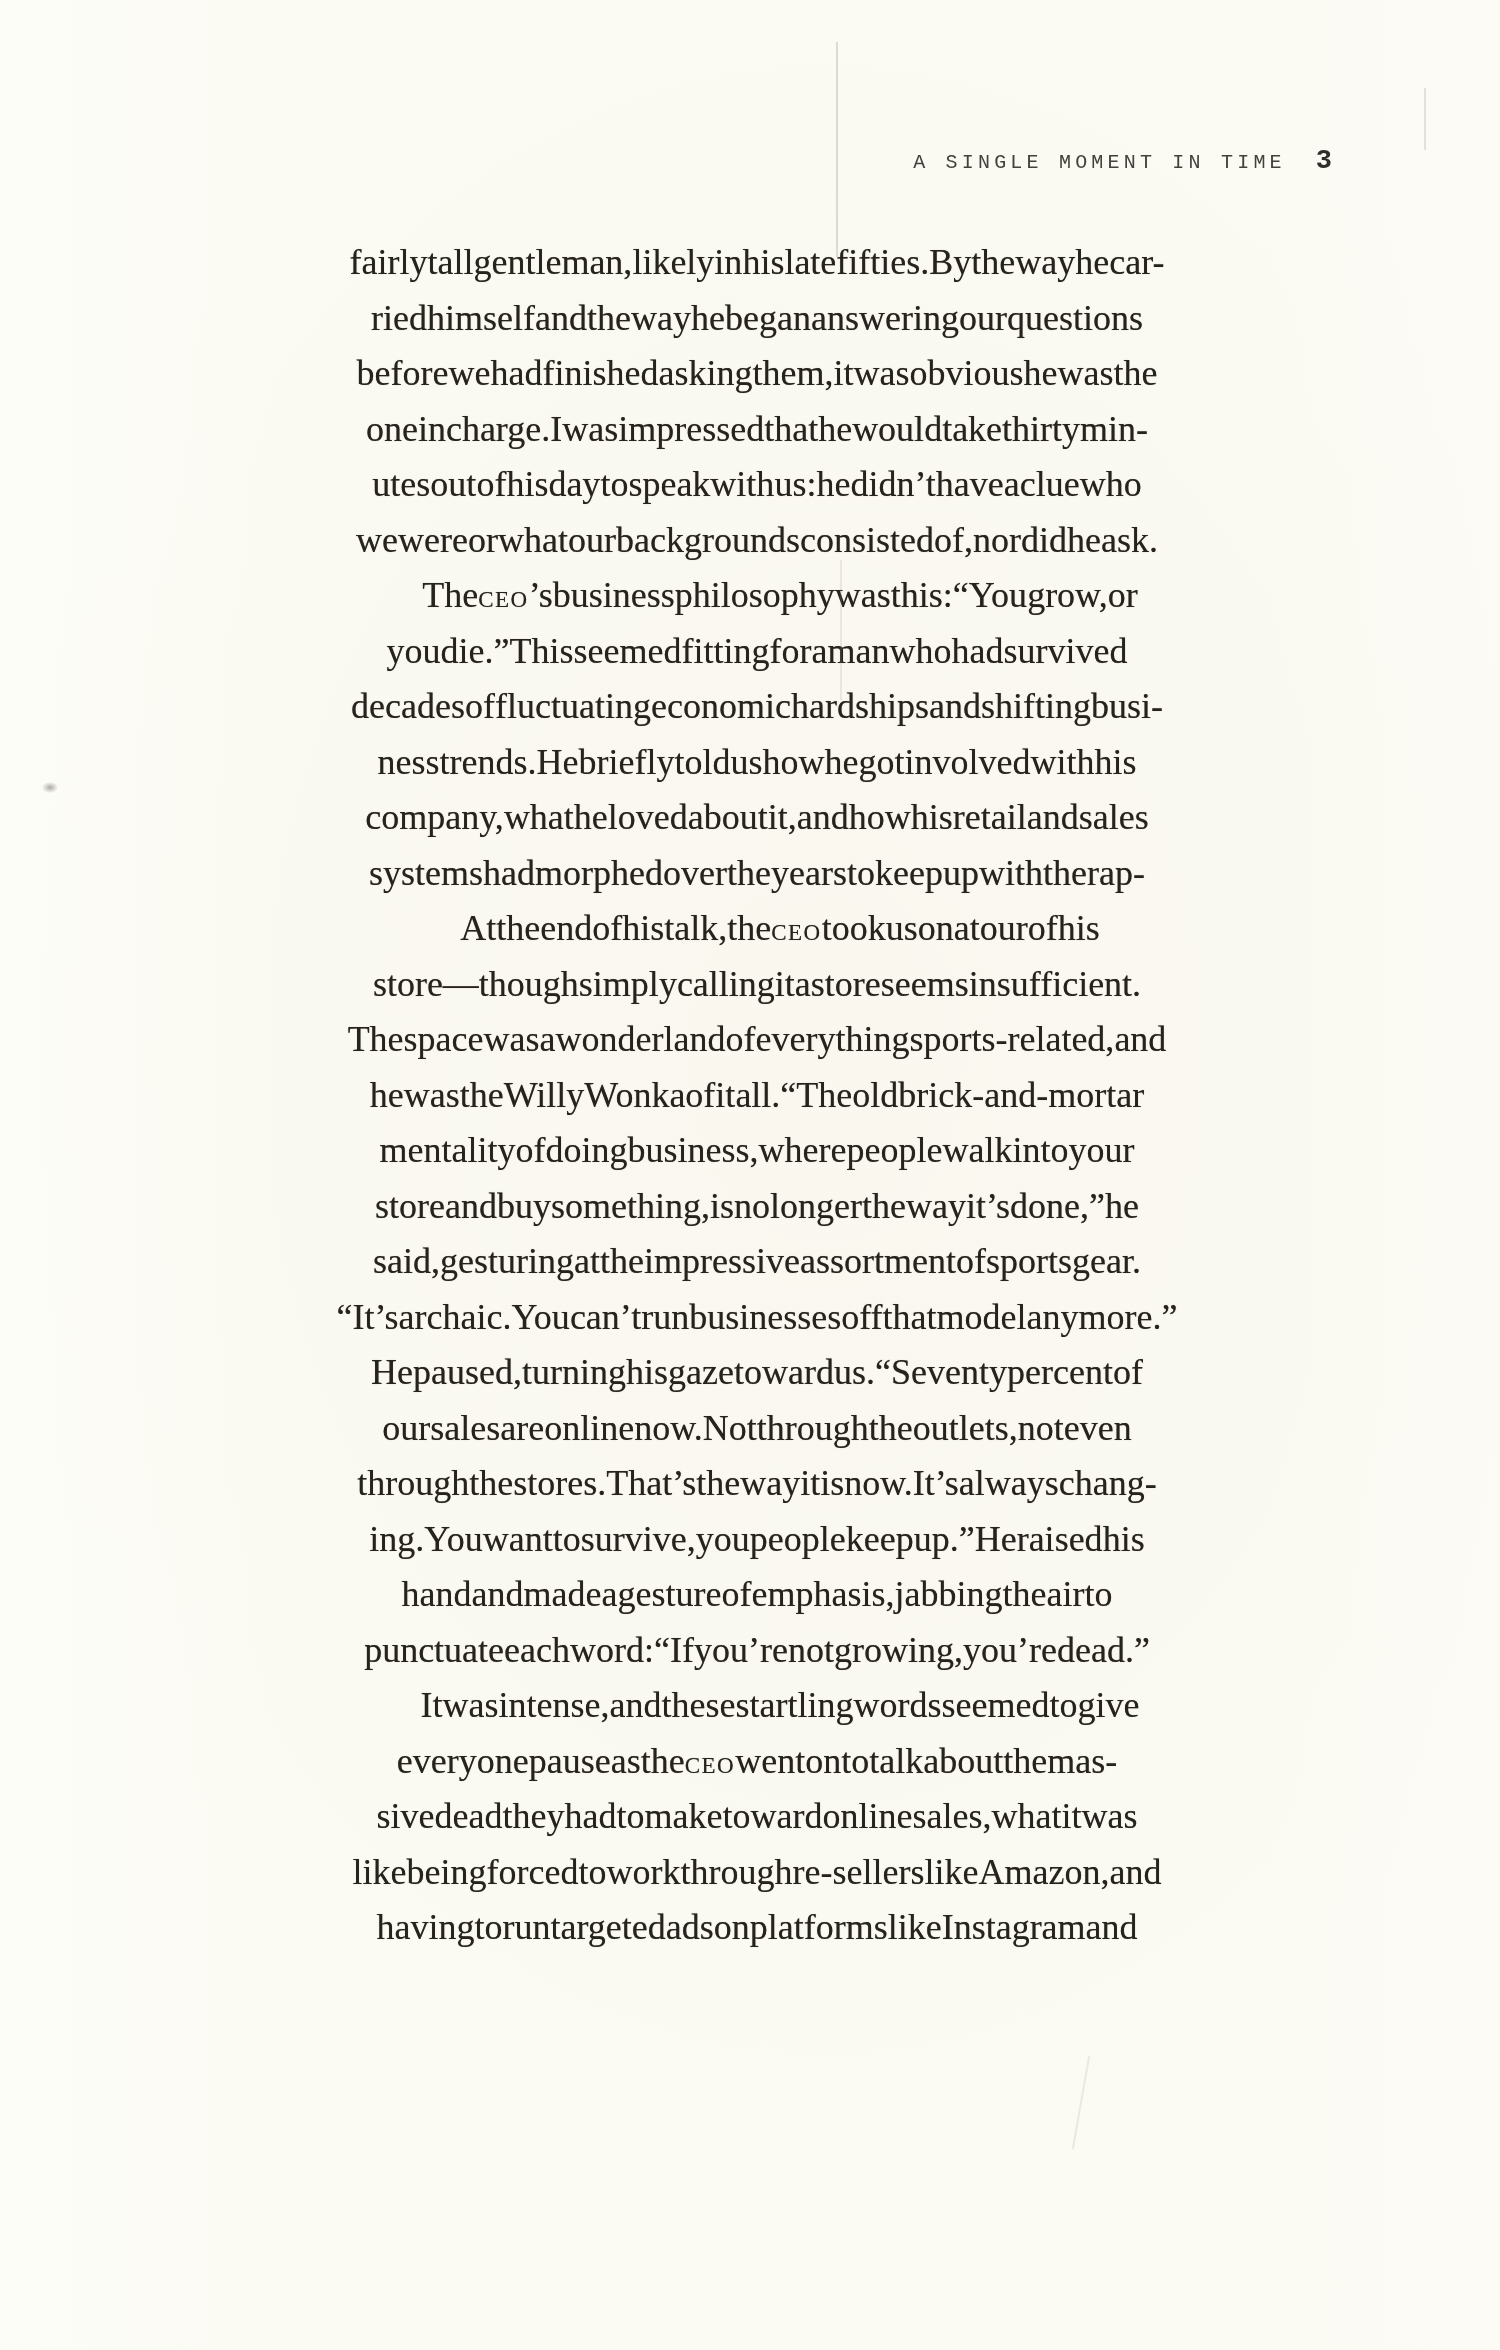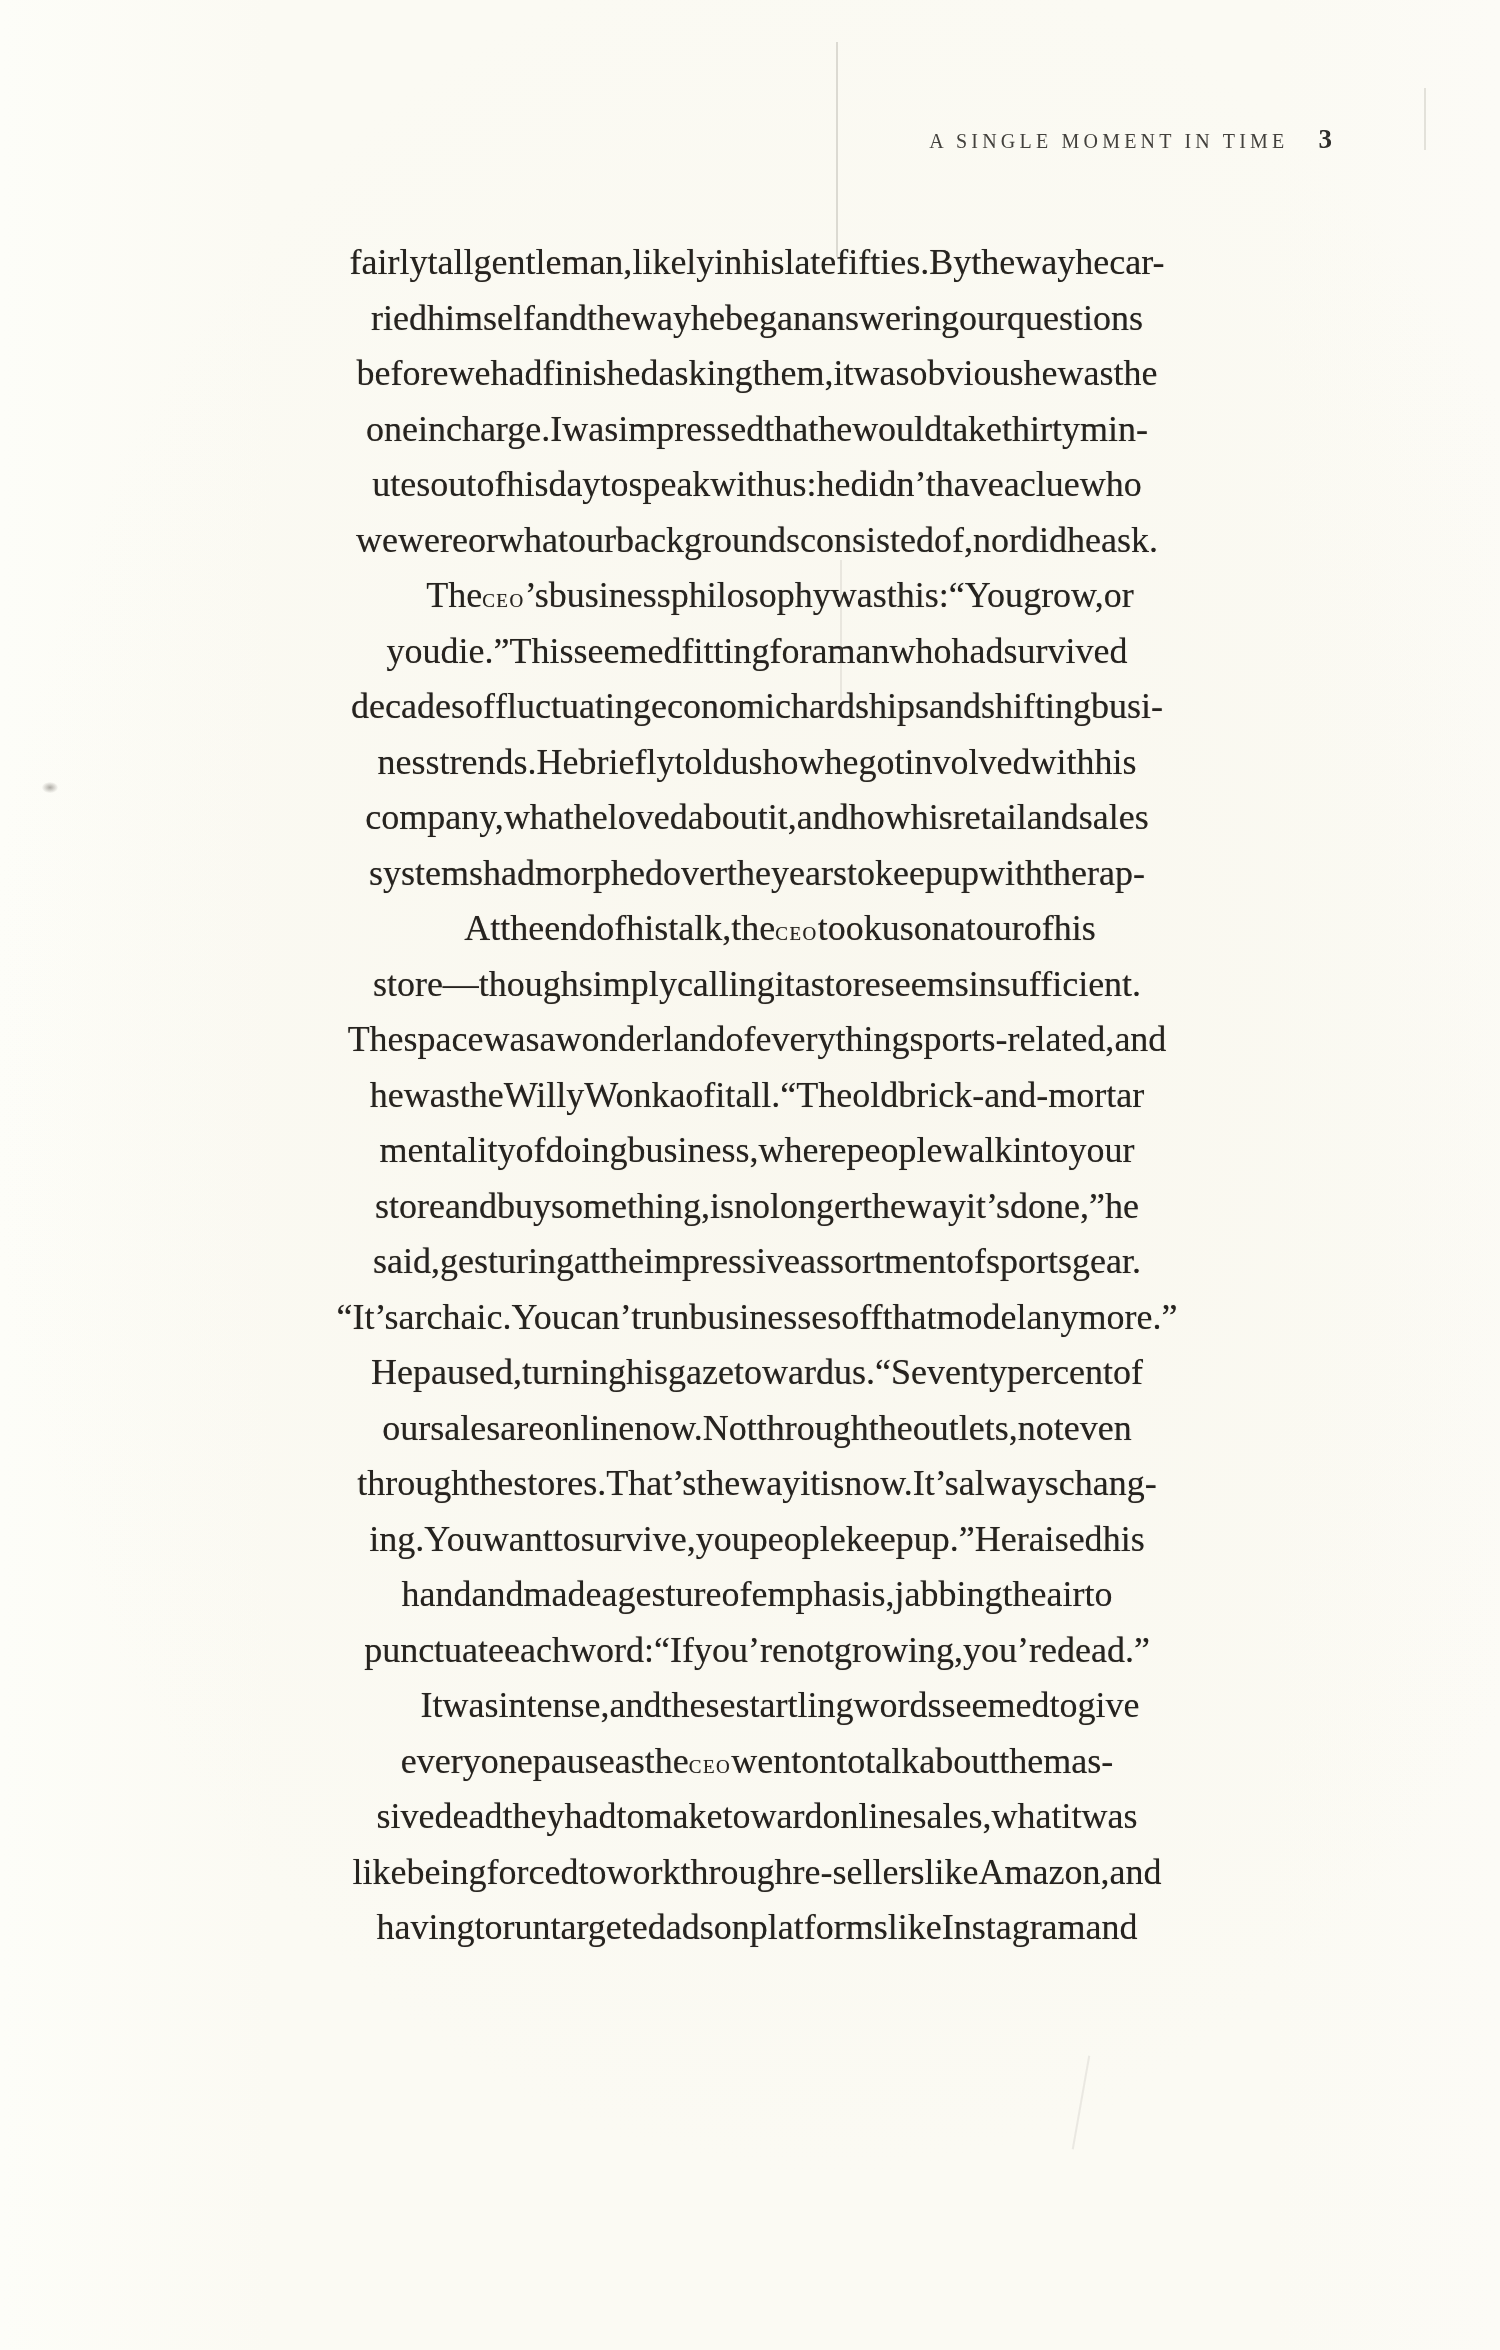--- a/index.html
+++ b/index.html
@@ -14,24 +14,24 @@
   .page {
     position: absolute; inset: 0;
     background:
       radial-gradient(ellipse 1200px 1600px at 55% 45%, rgba(249,247,238,0.9) 0%, rgba(252,251,245,0) 70%),
       linear-gradient(90deg, #fdfdf8 0%, #fbfaf3 18%, #fbfaf3 85%, #fcfbf6 100%);
   }
 
   
   .running-header {
     position: absolute;
-    top: 124px; left: 0; right: 168px;
+    top: 146px; left: 0; right: 168px;
     display: flex; justify-content: flex-end; align-items: baseline;
     gap: 30px;
-    font-family: Liberation Serif, serif;
+    font-family: Liberation Mono, monospace;
     padding-left: 6px;
   }
   .running-title {
     font-size: 20px;
     letter-spacing: 4.2px;
     color: #43413d;
     font-weight: 400;
   }
   .page-number {
     font-size: 27px;
@@ -55,21 +55,21 @@
     white-space: nowrap;
   }
   .line.just {
     display: flex;
     justify-content: center;
     align-items: baseline;
   }
   .line.indent { padding-left: 46px; }
   .w { display: inline-block; }
   .sc {
-    font-size: 19px;
+    font-size: 23px;
     letter-spacing: 1.5px;
   }
 
   
   .artifact { position: absolute; pointer-events: none; }
   .a-v1 { left: 836px; top: 42px;  width: 2px; height: 215px; background: rgba(150,145,135,0.30); }
   .a-v2 { left: 840px; top: 560px; width: 2px; height: 140px; background: rgba(150,145,135,0.17); }
   .a-v3 { left: 1424px; top: 88px; width: 2px; height: 62px;  background: rgba(150,145,135,0.24); }
   .a-v4 { left: 1080px; top: 2055px; width: 2px; height: 95px; background: rgba(150,145,135,0.16); transform: rotate(10deg); }
   .a-speck {

